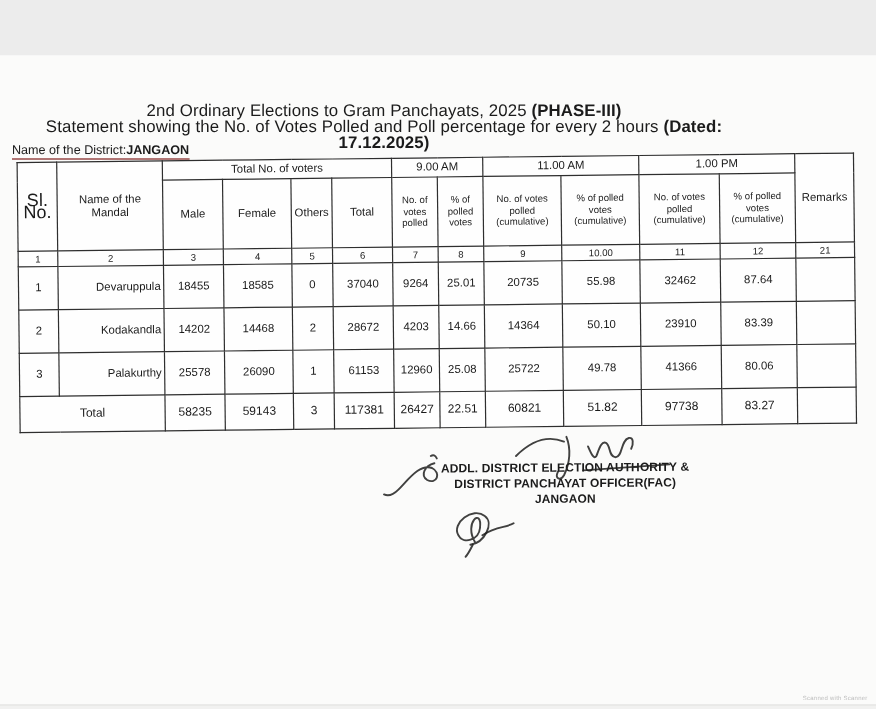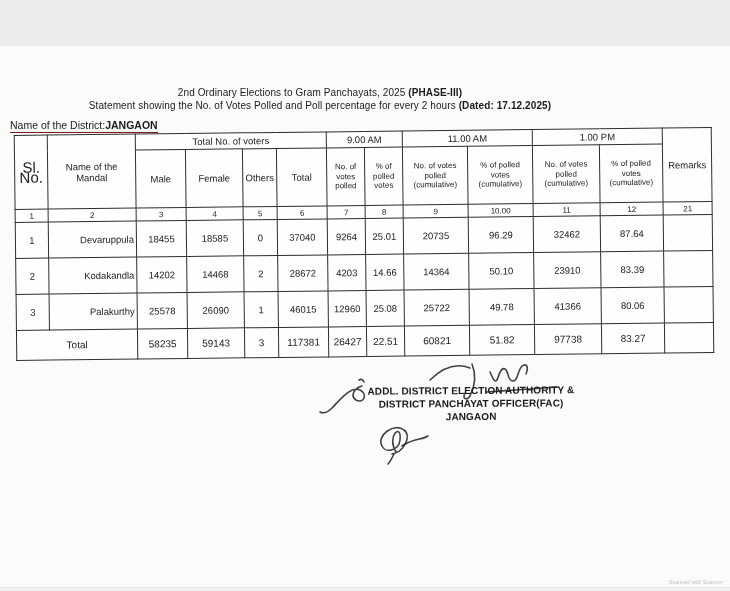--- a/index.html
+++ b/index.html
@@ -14,21 +14,21 @@
   .band-top {
     position:absolute; left:0; top:0; width:730px; height:46px;
     background:#ececec;
   }
   .band-bottom {
     position:absolute; left:0; bottom:0; width:730px; height:4px;
     background:#f1f1f0; border-top:1px solid #e3e3e2;
   }
   .title-block {
     position:absolute; left:0; top:86px; width:640px;
-    text-align:center; line-height:13px; font-size:10px;
+    text-align:center; line-height:13px; font-size:14px;
     letter-spacing:0.1px;
   }
   .bold { font-weight:bold; }
   .district-line {
     position:absolute; left:10px; top:119px; font-size:10.5px;
   }
   .district-line .label { border-bottom:1px solid #7f1d1d; padding-bottom:1px; }
   table.main {
     position:absolute; left:15px; top:131px; width:697px;
     border-collapse:collapse; table-layout:fixed;
@@ -137,21 +137,21 @@
   <tr class="data-row">
     <td>1</td>
     <td class="mandal">Devaruppula</td>
     <td>18455</td>
     <td>18585</td>
     <td>0</td>
     <td>37040</td>
     <td>9264</td>
     <td>25.01</td>
     <td>20735</td>
-    <td>96.29</td>
+    <td>55.98</td>
     <td>32462</td>
     <td>87.64</td>
     <td></td>
   </tr>
   <tr class="data-row">
     <td>2</td>
     <td class="mandal">Kodakandla</td>
     <td>14202</td>
     <td>14468</td>
     <td>2</td>
@@ -163,21 +163,21 @@
     <td>23910</td>
     <td>83.39</td>
     <td></td>
   </tr>
   <tr class="data-row">
     <td>3</td>
     <td class="mandal">Palakurthy</td>
     <td>25578</td>
     <td>26090</td>
     <td>1</td>
-    <td>46015</td>
+    <td>61153</td>
     <td>12960</td>
     <td>25.08</td>
     <td>25722</td>
     <td>49.78</td>
     <td>41366</td>
     <td>80.06</td>
     <td></td>
   </tr>
   <tr class="total-row">
     <td colspan="2">Total</td>

